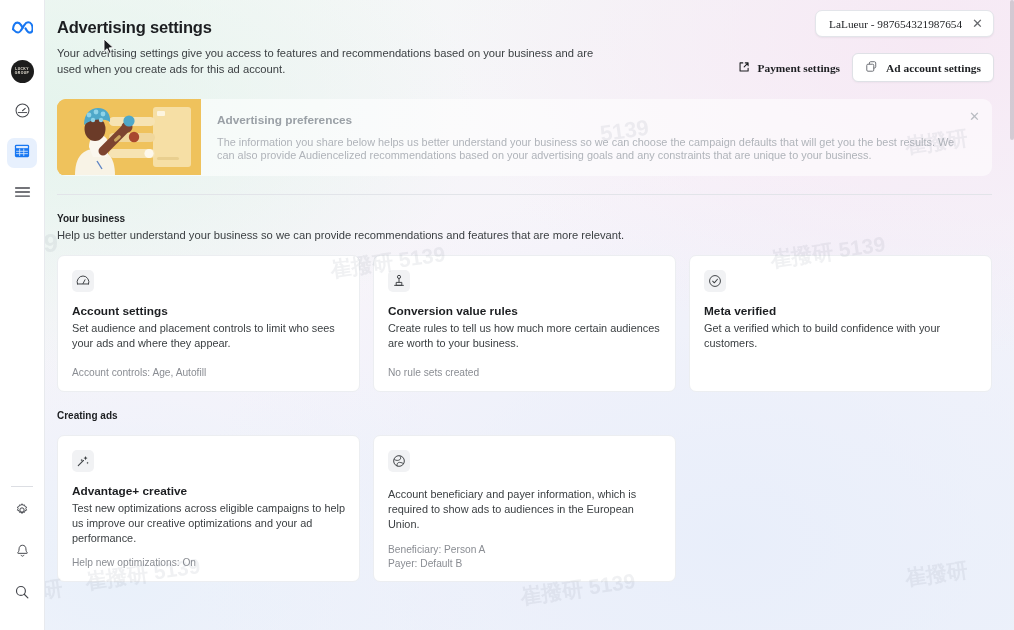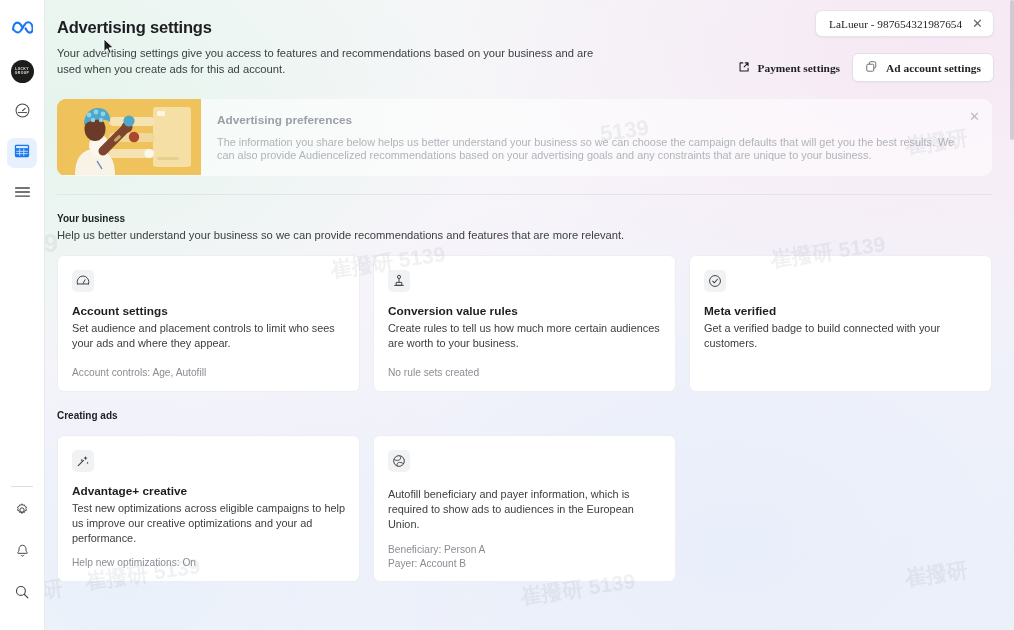--- a/index.html
+++ b/index.html
@@ -387,21 +387,21 @@
           </div>
 
           <div class="card tall">
             <div class="card-icon">
               <svg width="14" height="14" viewBox="0 0 16 16" fill="none">
                 <circle cx="8" cy="8" r="6.2" stroke="#3c4043" stroke-width="1.1"></circle>
                 <path d="M5.3 8.2 7.2 10.1 10.8 6" stroke="#3c4043" stroke-width="1.15" stroke-linecap="round" stroke-linejoin="round"></path>
               </svg>
             </div>
             <div class="card-title">Meta verified</div>
-            <div class="card-desc">Get a verified badge to build connected with your customers.</div>
+            <div class="card-desc">Get a verified which to build confidence with your customers.</div>
             <div class="card-foot"></div>
           </div>
 
         </div>
       </div>
 
       <div class="section">
         <div class="sec-title">Creating ads</div>
         <div class="grid">
 
@@ -420,23 +420,23 @@
           </div>
 
           <div class="card tall">
             <div class="card-icon">
               <svg width="14" height="14" viewBox="0 0 16 16" fill="none">
                 <circle cx="8" cy="8" r="6.1" stroke="#3c4043" stroke-width="1.1"></circle>
                 <path d="M2.6 6.3c2.2 1.3 4.6 1.4 6.3.2 1.3-.9 1.3-2.6.3-3.9" stroke="#3c4043" stroke-width="1.05" fill="none"></path>
                 <path d="M6 14c-.7-1.8-.2-3.4 1.2-4.1 1.6-.8 4.1 0 6.1 1.2" stroke="#3c4043" stroke-width="1.05" fill="none"></path>
               </svg>
             </div>
-            <div class="card-desc">Autofill beneficiary and payer information, which is required to show ads to audiences in the European Union.</div>
+            <div class="card-desc">Account beneficiary and payer information, which is required to show ads to audiences in the European Union.</div>
             <div class="card-foot tight" style="white-space:pre-line">Beneficiary: Person A
-Payer: Account B</div>
+Payer: Default B</div>
           </div>
 
 
         </div>
       </div>
 
     </div>
 
     <div class="scrollbar"></div>
   </div>

